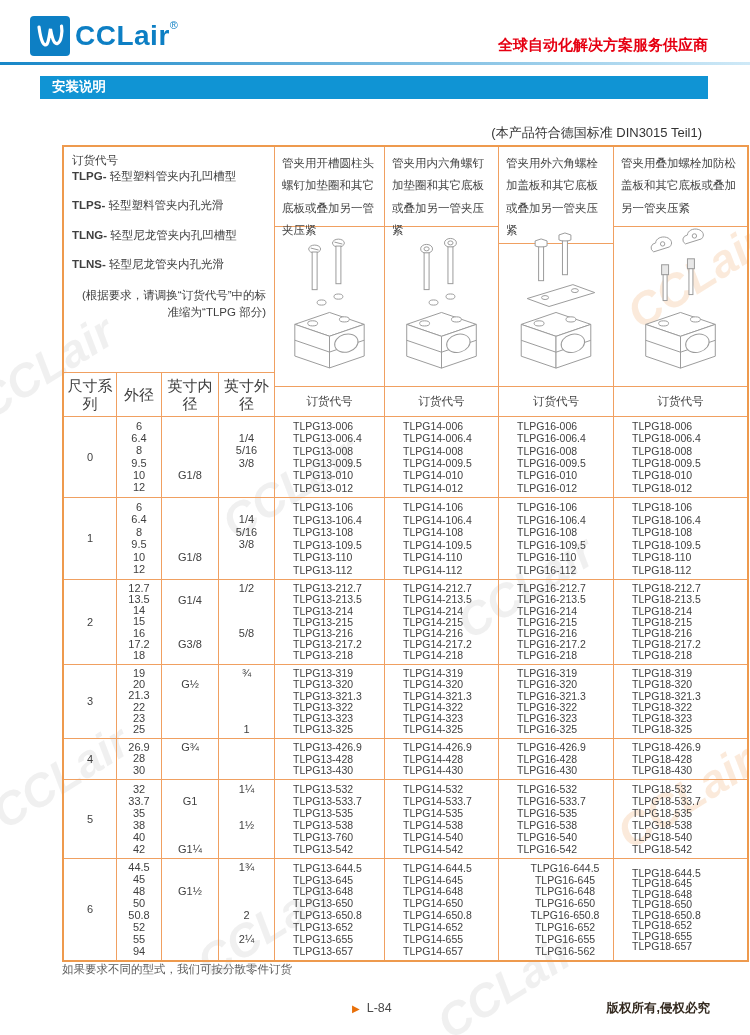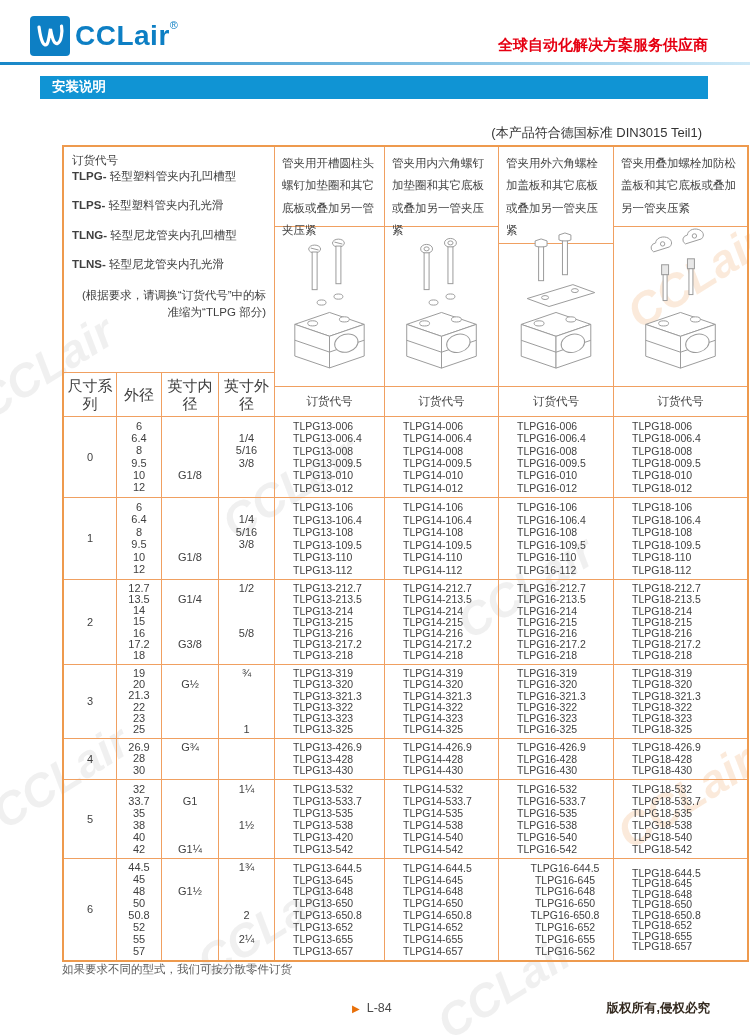--- a/index.html
+++ b/index.html
@@ -333,21 +333,21 @@
           </div>
           <div class="bcell" style="width: 45px;">
             <div class="ln">12.7</div>
             <div class="ln">13.5</div>
             <div class="ln">14</div>
             <div class="ln">15</div>
             <div class="ln">16</div>
             <div class="ln">17.2</div>
             <div class="ln">18</div>
           </div>
-          <div class="bcell" style="width: 57px;">
+          <div class="bcell" style="width: 57px; justify-content: center;">
             <div class="ln">&nbsp;</div>
             <div class="ln">G1/4</div>
             <div class="ln">&nbsp;</div>
             <div class="ln">&nbsp;</div>
             <div class="ln">&nbsp;</div>
             <div class="ln">G3/8</div>
             <div class="ln">&nbsp;</div>
           </div>
           <div class="bcell" style="width: 56px;">
             <div class="ln">1/2</div>
@@ -522,21 +522,21 @@
             <div class="ln">&nbsp;</div>
             <div class="ln">1½</div>
             <div class="ln">&nbsp;</div>
             <div class="ln">&nbsp;</div>
           </div>
           <div class="bcell codes" style="width: 110px;">
             <div class="ln">TLPG13-532</div>
             <div class="ln">TLPG13-533.7</div>
             <div class="ln">TLPG13-535</div>
             <div class="ln">TLPG13-538</div>
-            <div class="ln">TLPG13-420</div>
+            <div class="ln">TLPG13-760</div>
             <div class="ln">TLPG13-542</div>
           </div>
           <div class="bcell codes" style="width: 114px;">
             <div class="ln">TLPG14-532</div>
             <div class="ln">TLPG14-533.7</div>
             <div class="ln">TLPG14-535</div>
             <div class="ln">TLPG14-538</div>
             <div class="ln">TLPG14-540</div>
             <div class="ln">TLPG14-542</div>
           </div>
@@ -562,21 +562,21 @@
             <div class="ln">6</div>
           </div>
           <div class="bcell" style="width: 45px;">
             <div class="ln">44.5</div>
             <div class="ln">45</div>
             <div class="ln">48</div>
             <div class="ln">50</div>
             <div class="ln">50.8</div>
             <div class="ln">52</div>
             <div class="ln">55</div>
-            <div class="ln">57</div>
+            <div class="ln">94</div>
           </div>
           <div class="bcell" style="width: 57px;">
             <div class="ln">&nbsp;</div>
             <div class="ln">&nbsp;</div>
             <div class="ln">G1½</div>
             <div class="ln">&nbsp;</div>
             <div class="ln">&nbsp;</div>
             <div class="ln">&nbsp;</div>
             <div class="ln">&nbsp;</div>
             <div class="ln">&nbsp;</div>

